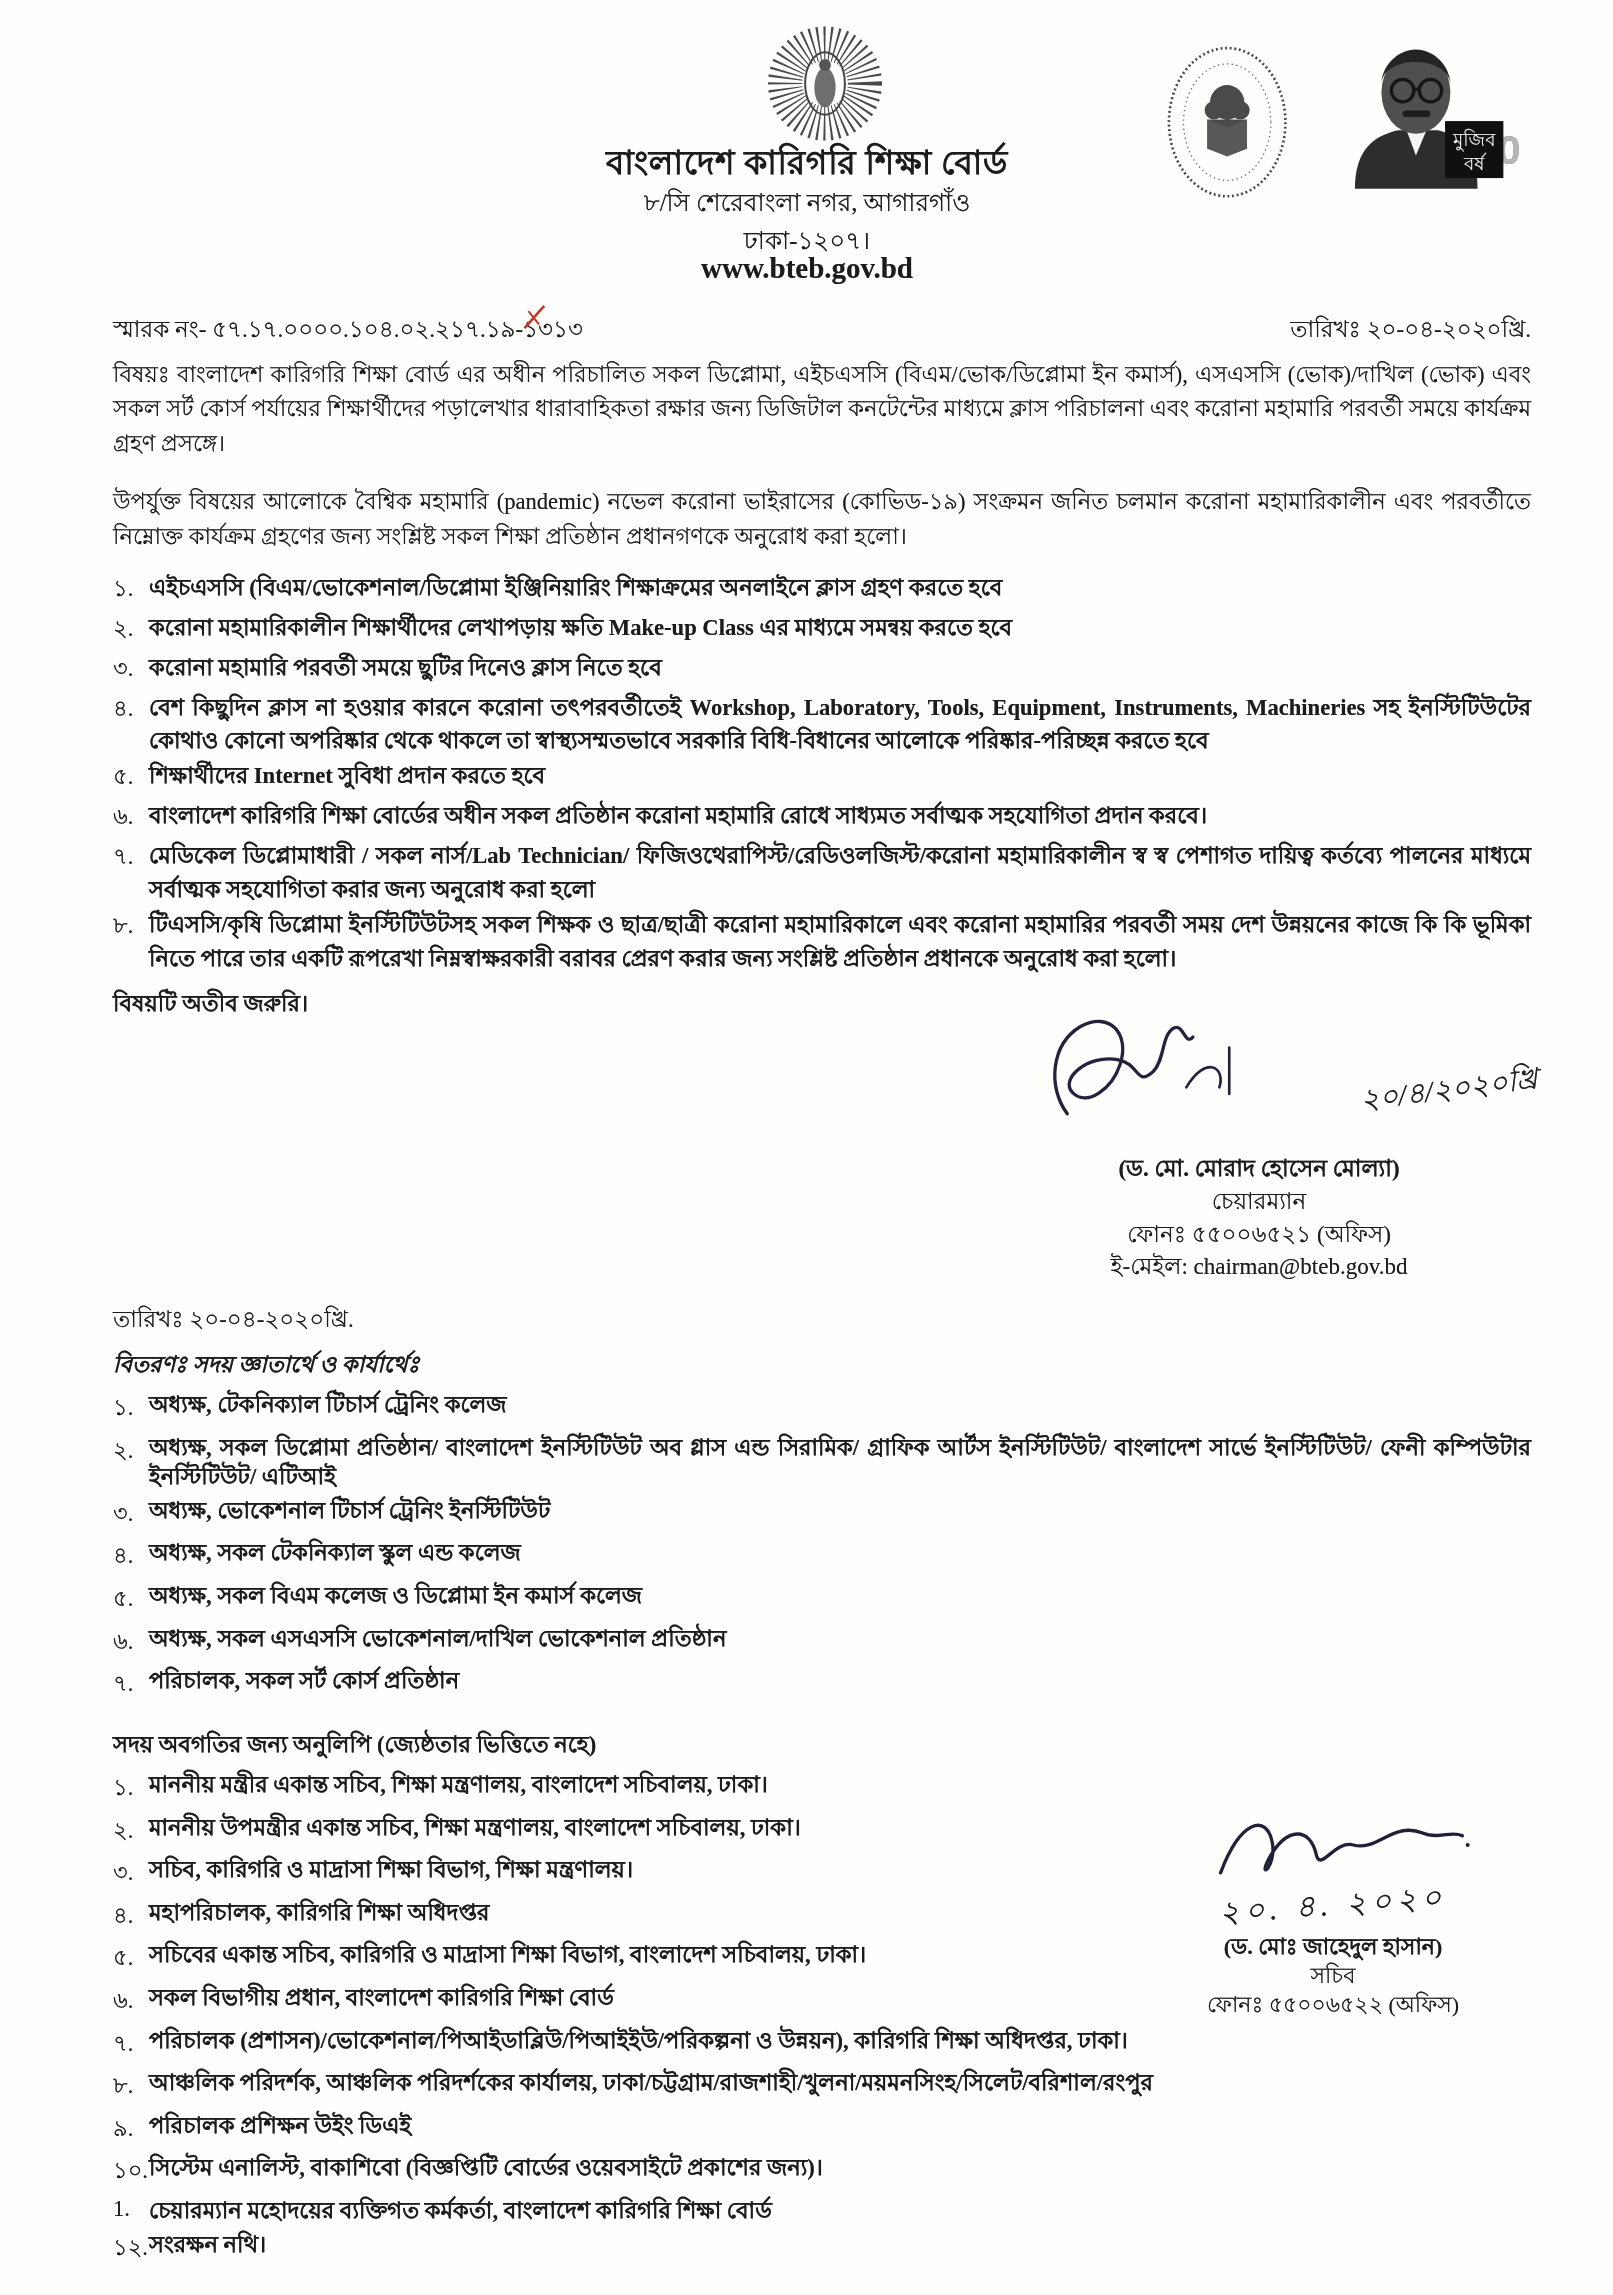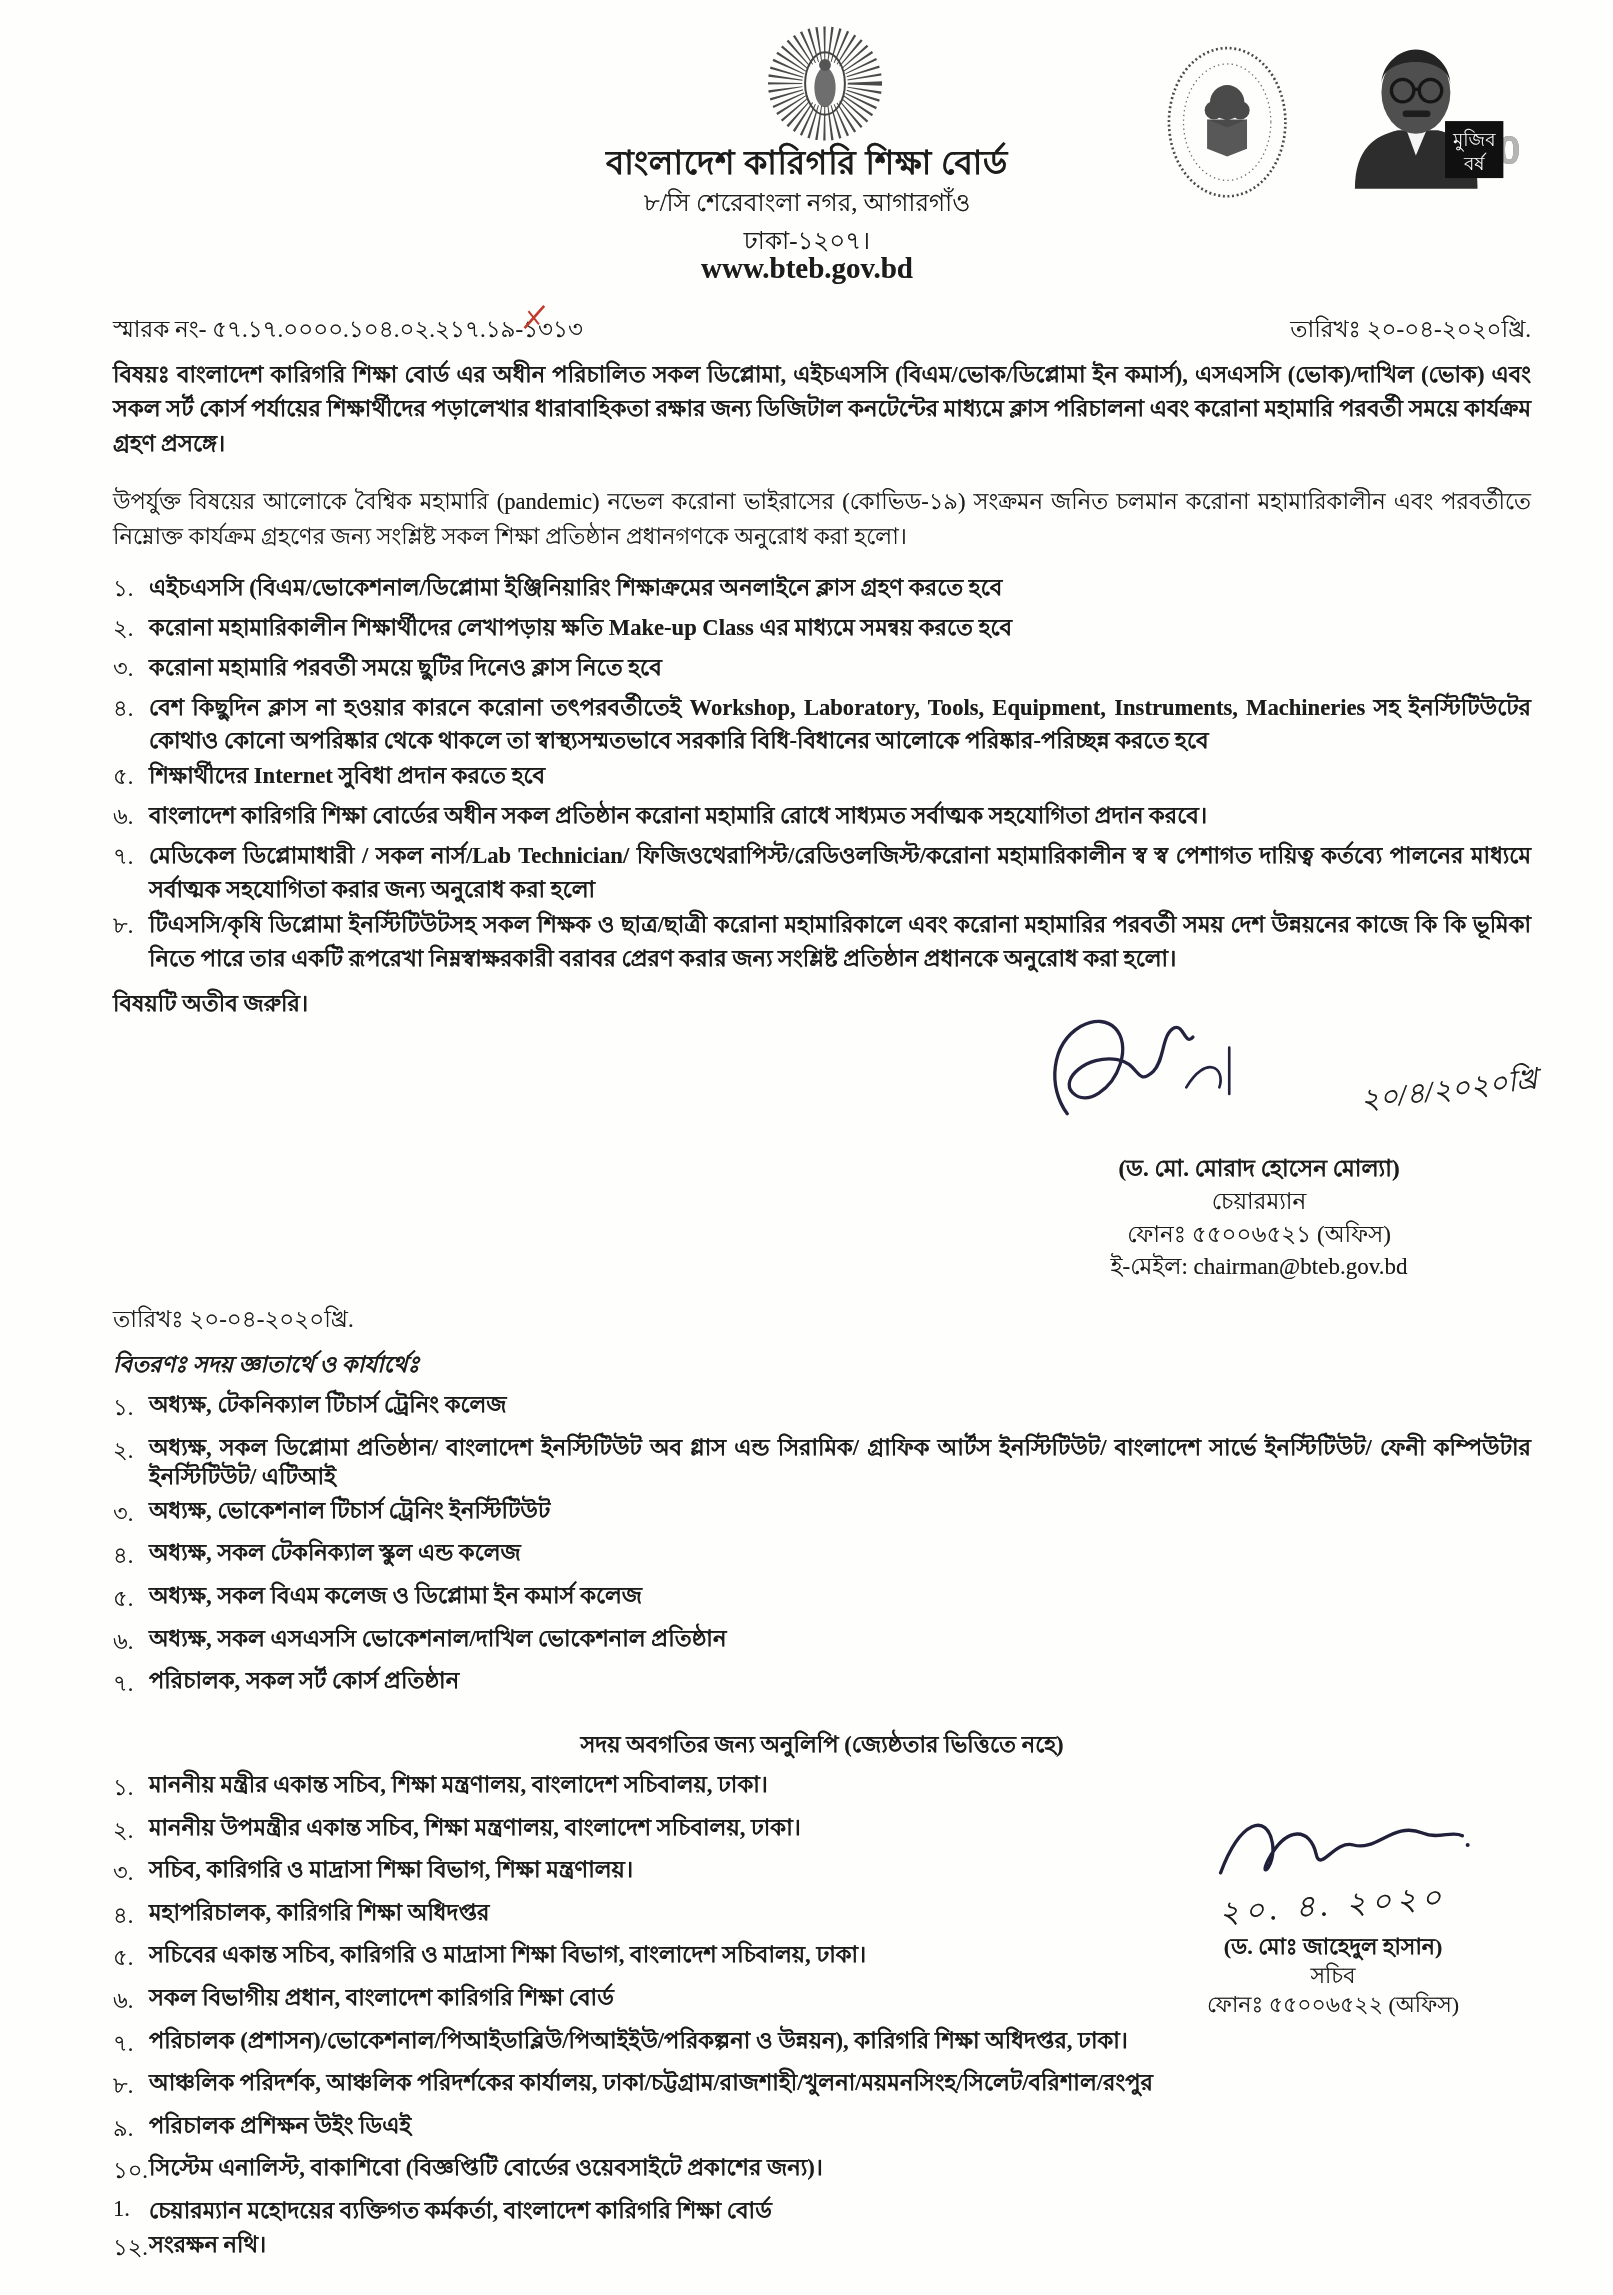--- a/index.html
+++ b/index.html
@@ -21,42 +21,42 @@
   .addr2{top:222px;font-size:24.6px;}
   .website{top:252px;font-size:29px;font-weight:600;}
   .logo{position:absolute;}
   .logo-starburst{left:762px;top:17px;}
   .logo-round{left:1163px;top:41px;}
   .logo-mujib{left:1315px;top:22.6px;}
   
   .content{position:absolute;top:311px;left:113px;right:83px;}
   .refline{display:flex;justify-content:space-between;align-items:flex-start;position:relative;font-size:23px;}
   .red-tick{position:absolute;left:406px;top:-9.3px;}
-  .subject{font-weight:700;text-align:justify;margin:8px 0 4px;line-height:1.52;}
+  .subject{font-weight:400;text-align:justify;margin:8px 0 4px;line-height:1.52;}
   .para{text-align:justify;margin:22.6px 0 0;line-height:1.55;}
   .list{margin-top:17px;}
   .item{display:flex;margin-bottom:2px;}
   .item .num{flex:0 0 36px;}
   .item .txt{flex:1;text-align:justify;line-height:1.48;font-weight:bold;}
   .tight .item{margin-bottom:4.6px;}
   .tight .item .txt{line-height:1.3;}
   .closing{font-weight:700;margin-top:10.6px;}
   
   .sig1{width:544px;margin:-38px 0 0 auto;text-align:center;position:relative;}
   .sig1 .scribble{margin-right:-26.5px;}
   .hand-date1{
     position:absolute;right:-6.6px;top:58px;
     font-size:29px;transform:rotate(-7deg);
     font-style:italic;white-space:nowrap;color:#202020;
   }
   .sigline{line-height:1.42;font-size:23px;}
   .sig-name{font-weight:700;}
   .memo2{position:relative;margin-top:17px;}
   .memo2 .heading{margin-top:6.6px;font-weight:600;font-style:italic;}
-  .cc-heading{margin-top:22.6px;font-weight:600;text-align:center;}
+  .cc-heading{margin-top:22.6px;font-weight:600;}
   .sig2{position:absolute;top:492px;right:12px;width:372px;text-align:center;}
   .hand-date2{font-size:30.5px;transform:rotate(-4deg);font-style:italic;letter-spacing:5.3px;margin-top:-12px;}
   .sig2 .sigline{font-size:22px;line-height:1.32;}
   svg{display:block;}
 </style>
 </head>
 <body>
 
 <div class="page">
 

